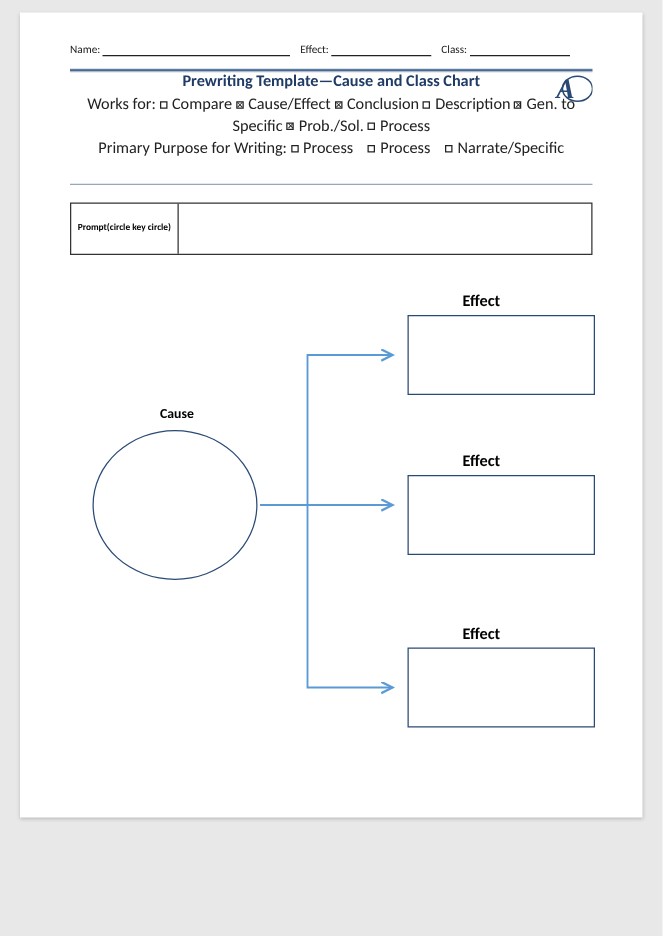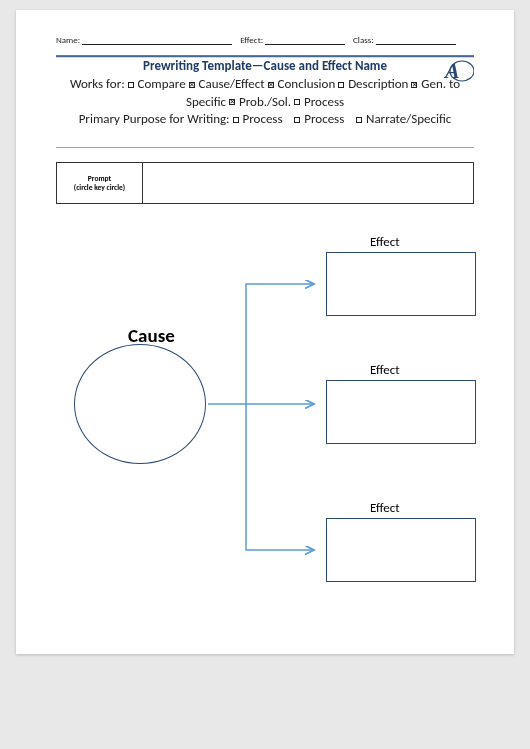--- a/index.html
+++ b/index.html
@@ -73,53 +73,53 @@
     display: flex;
     border: 1px solid #333;
     height: 42px;
     width: 100%;
     margin-bottom: 30px;
   }
   .prompt-left {
     width: 86px;
     border-right: 1px solid #333;
     display: flex;
-    flex-direction: column;
+    flex-direction: row;
     justify-content: center;
     align-items: center;
     font-size: 7.5px;
     font-weight: bold;
     text-align: center;
     line-height: 1.2;
   }
   .diagram {
     position: relative;
     width: 100%;
     height: 380px;
   }
   .cause-label {
     position: absolute;
     left: 72px;
     top: 90px;
-    font-size: 19px;
+    font-size: 11px;
     font-weight: bold;
   }
   .cause-circle {
     position: absolute;
     left: 18px;
     top: 110px;
     width: 132px;
     height: 120px;
     border: 1.5px solid #2a4a75;
     border-radius: 50%;
   }
   .effect-label {
     position: absolute;
     font-size: 13px;
-    font-weight: normal;
+    font-weight: bold;
   }
   .effect-box {
     position: absolute;
     width: 150px;
     height: 64px;
     border: 1.5px solid #2a4a75;
   }
   .el1 { left: 314px; top: 0px; }
   .eb1 { left: 270px; top: 18px; }
   .el2 { left: 314px; top: 128px; }
@@ -144,21 +144,21 @@
     </div>
     <div class="field">
       <span class="label">Class:</span>
       <span class="line line-date"></span>
     </div>
   </div>
 
   <div class="rule"></div>
 
   <div class="title-row">
-    <div class="title">Prewriting Template—Cause and Effect Name</div>
+    <div class="title">Prewriting Template—Cause and Class Chart</div>
     <div class="logo">
       <svg viewBox="0 0 36 28">
         <ellipse cx="24" cy="15" rx="12" ry="10" fill="none" stroke="#2a4a75" stroke-width="1.2"></ellipse>
         <text x="7" y="22" font-family="Georgia,serif" font-size="22" font-style="italic" font-weight="bold" fill="#2a4a75">A</text>
       </svg>
     </div>
   </div>
 
   <div class="checkrow">
     <span>Works for:</span>

